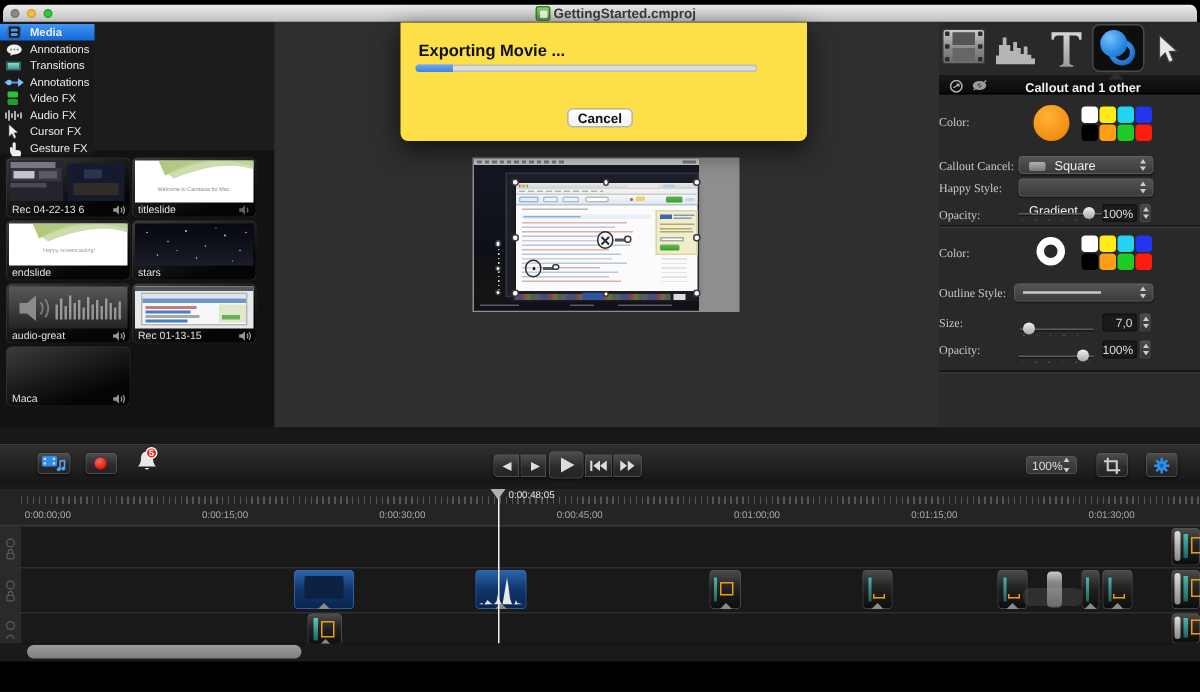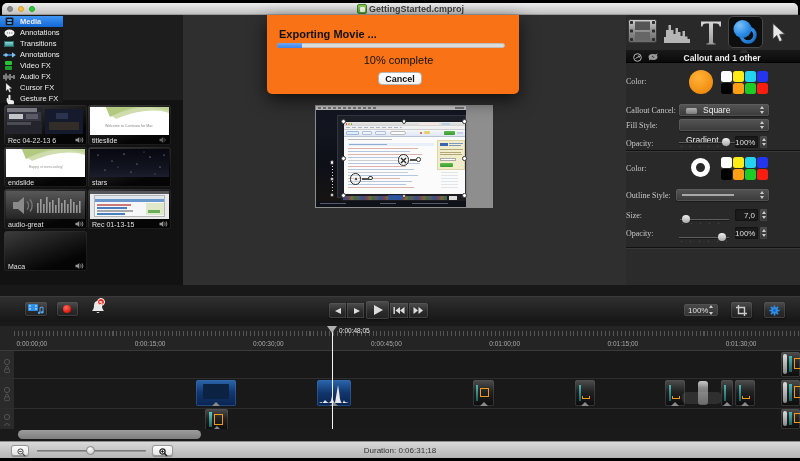--- a/index.html
+++ b/index.html
@@ -395,21 +395,21 @@
     <div class="abs sw" style="left:131px;top:56px;background:#2435f0;"></div>
     <div class="abs sw" style="left:95px;top:68px;background:#000;"></div>
     <div class="abs sw" style="left:107px;top:68px;background:#ff9d15;"></div>
     <div class="abs sw" style="left:119px;top:68px;background:#1ecb24;"></div>
     <div class="abs sw" style="left:131px;top:68px;background:#fa1d10;"></div>
     <div class="abs lab" style="left:0;top:91px;width:50px;">Callout Cancel:</div>
     <div class="abs dd" style="left:53px;top:89px;width:90px;">
       <div class="abs" style="left:7px;top:3.5px;width:11px;height:6px;border-radius:1.5px;background:linear-gradient(#b0b0b0,#7a7a7a);"></div>
       <div class="abs" style="left:24px;top:1px;color:#eee;">Square</div>
     </div>
-    <div class="abs lab" style="left:0;top:106px;width:50px;">Fill Style:</div>
+    <div class="abs lab" style="left:0;top:106px;width:50px;">Happy Style:</div>
     <div class="abs dd" style="left:53px;top:104px;width:90px;">
       <div class="abs" style="left:7px;top:16px;color:#eee;">Gradient</div>
     </div>
     <div class="abs lab" style="left:0;top:124px;width:46px;">Opacity:</div>
     <div class="abs trk" style="left:53px;top:127px;width:56px;"></div>
     <div class="abs th" style="left:96px;top:123px;"></div>
     <div class="abs vb" style="left:109px;top:121px;">100%</div>
     <div class="abs st" style="left:134px;top:121px;"></div>
     <div class="abs" style="left:0;top:135px;width:174px;height:1px;background:#111;"></div>
     <div class="abs" style="left:0;top:136px;width:174px;height:1px;background:#383838;"></div>
@@ -608,43 +608,22 @@
     </div>
 
     <div class="abs" style="left:331.5px;top:4px;width:1px;height:103px;background:#f5f5f5;"></div>
     <div class="abs" style="left:327px;top:4px;border-left:5px solid transparent;border-right:5px solid transparent;border-top:7px solid #b0b0b0;"></div>
     <div class="abs" style="left:339px;top:5px;font-size:6.5px;color:#e8e8e8;">0:00:48;05</div>
   </div>
 
   <div class="abs" style="left:0;top:429px;width:800px;height:12px;background:#1a1a1a;"></div>
   <div class="abs" style="left:18px;top:430px;width:183px;height:9px;border-radius:5px;background:linear-gradient(#9c9c9c,#7f7f7f);"></div>
 
-  <div id="bottombar" class="abs" style="left:0;top:441px;width:800px;height:17px;background:linear-gradient(#d9d9d9,#b5b5b5);border-top:1px solid #8f8f8f;">
-    <div class="abs zbtn" style="left:11px;top:3px;width:18px;height:11px;">
-      <svg style="position:absolute;left:5px;top:1.5px;" width="9" height="9">
-          <circle cx="3.5" cy="3.5" r="2.6" fill="none" stroke="#444" stroke-width="1"></circle>
-          <line x1="5.6" y1="5.6" x2="8" y2="8" stroke="#444" stroke-width="1.2"></line>
-          <line x1="2.2" y1="3.5" x2="4.8" y2="3.5" stroke="#444" stroke-width="0.9"></line>
-        </svg>
-    </div>
-    <div class="abs" style="left:37px;top:8px;width:109px;height:2px;background:#9a9a9a;border-radius:1px;box-shadow:inset 0 1px 1px #777;"></div>
-    <div class="abs" style="left:86px;top:3.5px;width:9px;height:9px;border-radius:50%;background:radial-gradient(circle at 40% 32%,#fff,#ccc 75%,#aaa);border:0.5px solid #888;"></div>
-    <div class="abs zbtn" style="left:152px;top:3px;width:21px;height:11px;">
-      <svg style="position:absolute;left:6px;top:1.5px;" width="9" height="9">
-          <circle cx="3.5" cy="3.5" r="2.6" fill="none" stroke="#222" stroke-width="1.3"></circle>
-          <line x1="5.6" y1="5.6" x2="8" y2="8" stroke="#222" stroke-width="1.5"></line>
-          <line x1="2.2" y1="3.5" x2="4.8" y2="3.5" stroke="#222" stroke-width="1"></line>
-          <line x1="3.5" y1="2.2" x2="3.5" y2="4.8" stroke="#222" stroke-width="1"></line>
-        </svg>
-    </div>
-    <div class="abs" style="left:0;top:4px;width:800px;text-align:center;font-size:8px;color:#333;">Duration: 0:06:31;18</div>
-  </div>
   <div class="abs" style="left:0;top:458px;width:800px;height:3px;background:#000;"></div>
 
-  <div id="sheet" class="abs" style="left:267px;top:15px;width:252px;height:79px;background:#f97316;border-radius:0 0 5px 5px;box-shadow:0 6px 18px rgba(0,0,0,0.65);">
+  <div id="sheet" class="abs" style="left:267px;top:15px;width:271px;height:79px;background:#fde047;border-radius:0 0 5px 5px;box-shadow:0 6px 18px rgba(0,0,0,0.65);">
     <div class="abs" style="left:12px;top:13px;font-size:11px;font-weight:bold;color:#111;">Exporting Movie ...</div>
     <div class="abs" style="left:10px;top:28px;width:228px;height:5px;background:#dcdcdc;border:1px solid #bdbdbd;border-radius:3px;"></div>
     <div class="abs" style="left:10px;top:28px;width:25px;height:5px;background:linear-gradient(#6fa8f2,#3b82ea);border-radius:3px 0 0 3px;"></div>
-    <div class="abs" style="left:0;top:39px;width:263px;height:12px;font-size:11px;color:#111;text-align:center;">10% complete</div>
     <div class="abs" style="left:111px;top:57px;width:44px;height:13px;background:linear-gradient(#fff,#f2f2f2);border:1px solid #b5b5b5;border-radius:4px;font-size:9px;line-height:12px;text-align:center;color:#111;font-weight:bold;">Cancel</div>
   </div>
 
 </div>
 
 </body></html>

